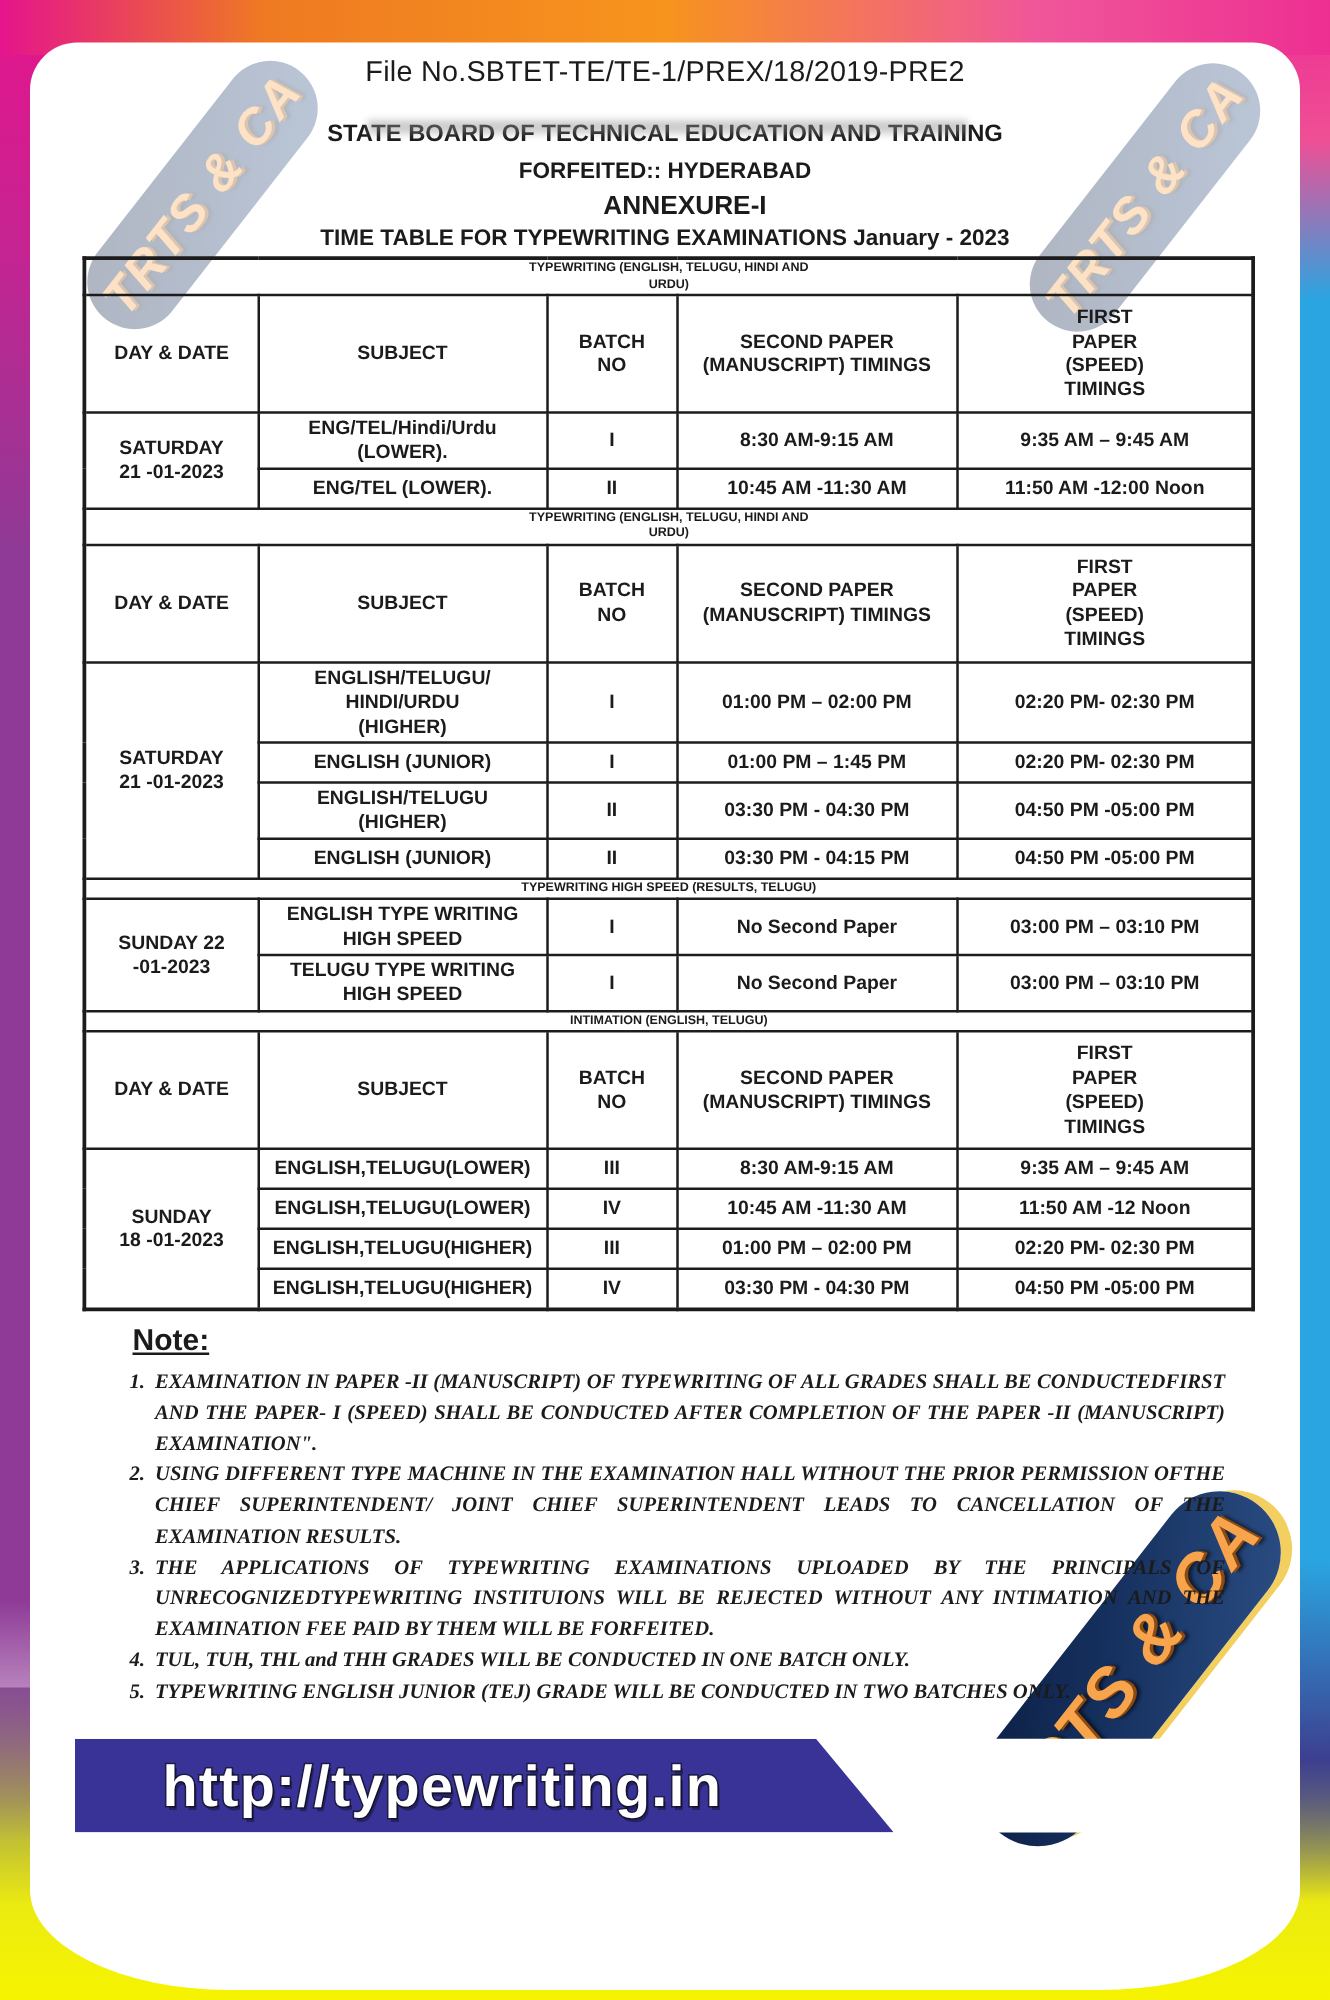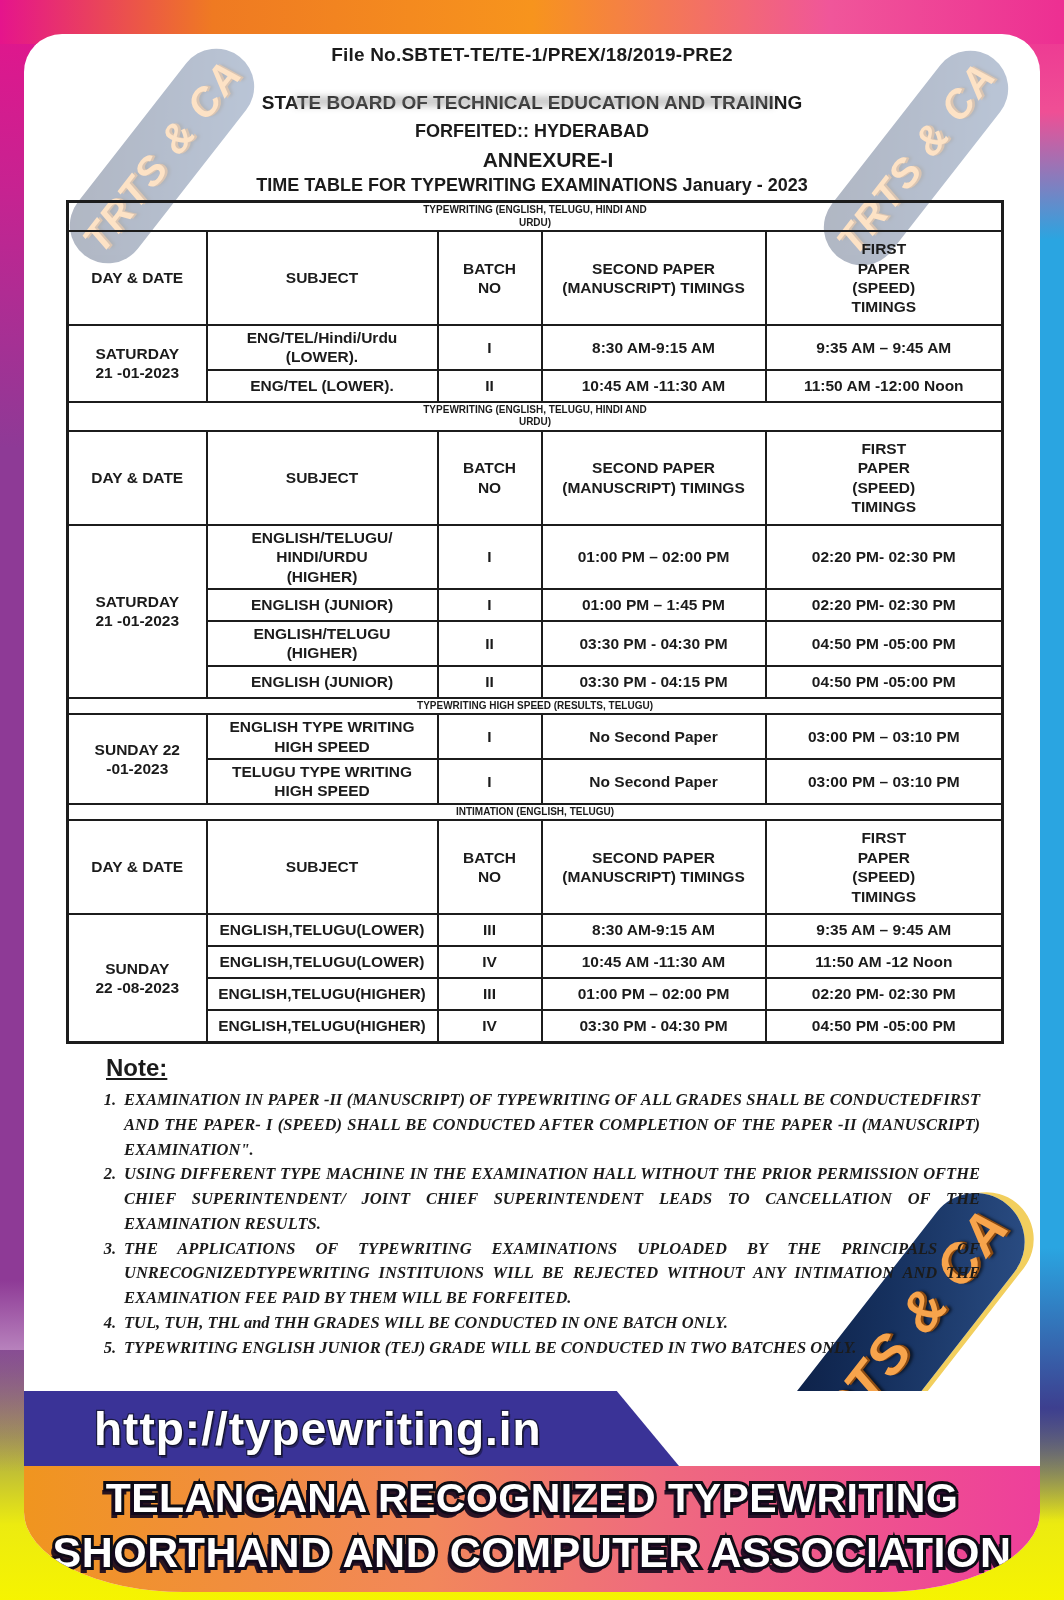--- a/index.html
+++ b/index.html
@@ -29,21 +29,21 @@
   .badge.faded{opacity:.32;}
   .badge.wm-tl{left:12px;top:84px;width:252px;height:76px;transform:rotate(-52deg);}
   .badge.wm-tr{left:766px;top:86px;width:252px;height:76px;transform:rotate(-52deg);}
   .badge.wm-tl .btxt,.badge.wm-tr .btxt{font-size:40px;}
   .badge.big{left:712px;top:1252px;width:334px;height:98px;transform:rotate(-52deg);
              box-shadow:9px 7px 0 -2px #f2cf5e;}
   .badge.big .btxt{font-size:54px;}
 
   
   .doc-header{position:relative;text-align:center;padding-top:10px;z-index:3;}
-  .file-no{font-size:19px;font-weight:bold;letter-spacing:.2px;}
+  .file-no{font-size:23px;font-weight:normal;letter-spacing:.2px;}
   .blur-line{position:absolute;left:270px;top:62px;width:480px;height:11px;
              background:#8f8f8f;filter:blur(3px);opacity:.45;}
   .board{margin-top:26px;font-size:19px;font-weight:bold;}
   .region{margin-top:7px;font-size:18px;font-weight:bold;}
   .annexure{margin-top:6px;font-size:21px;font-weight:bold;padding-left:32px;}
   .tt-title{margin-top:3px;font-size:18px;font-weight:bold;}
 
   
   table.tt{border-collapse:collapse;margin:4px 0 0 42px;width:935px;table-layout:fixed;
            position:relative;z-index:3;}
@@ -62,21 +62,21 @@
   .note-label{font-weight:bold;font-size:24px;text-decoration:underline;margin-left:14px;
               font-family:"Liberation Sans",sans-serif;}
   .note-list{margin:6px 0 0 0;padding:0;list-style:none;}
   .note-item{display:flex;gap:8px;font-family:"Liberation Serif",serif;
              font-style:italic;font-weight:bold;font-size:16.5px;line-height:1.5;}
   .note-item .num{min-width:24px;text-align:right;flex:0 0 auto;}
   .note-item .txt{text-align:justify;flex:1 1 auto;}
 
   
   .footer{position:absolute;left:0;right:0;bottom:0;height:201px;z-index:4;}
-  .url-row{position:relative;height:75px;background:#fff;}
+  .url-row{position:relative;height:75px;background:#fff;margin-left:36px;}
   .url-band{position:absolute;left:0;top:0;bottom:0;width:655px;background:#3a3397;
             clip-path:polygon(0 0,90.5% 0,100% 100%,0 100%);
             display:flex;align-items:center;}
   .url-text{margin-left:70px;color:#fff;font-weight:bold;font-size:46px;letter-spacing:1px;
             -webkit-text-stroke:2.5px #1c1c44;paint-order:stroke;
             text-shadow:2px 3px 0 rgba(0,0,0,.35);}
   .assoc-band{height:126px;background:linear-gradient(90deg,#f0951f 0%,#f2875b 40%,#ef6b7e 62%,#ee3f9b 100%);
               text-align:center;padding-top:6px;box-sizing:border-box;}
   .assoc-line{color:#fff;font-weight:900;letter-spacing:.5px;
               -webkit-text-stroke:6px #0d0d14;paint-order:stroke;
@@ -226,21 +226,21 @@
 NO</th>
             <th>SECOND PAPER
 (MANUSCRIPT) TIMINGS</th>
             <th>FIRST
 PAPER
 (SPEED)
 TIMINGS</th>
           </tr>
           <tr class="body-row">
             <td class="day" rowspan="4">SUNDAY
-22 -08-2023</td>
+18 -01-2023</td>
             <td class="subject">ENGLISH,TELUGU(LOWER)</td>
             <td class="batch">III</td>
             <td class="second">8:30 AM-9:15 AM</td>
             <td class="first">9:35 AM – 9:45 AM</td>
           </tr>
           <tr class="body-row">
             <td class="subject">ENGLISH,TELUGU(LOWER)</td>
             <td class="batch">IV</td>
             <td class="second">10:45 AM -11:30 AM</td>
             <td class="first">11:50 AM -12 Noon</td>
@@ -289,20 +289,16 @@
     <div class="badge big">
       <span class="btxt">TRTS &amp; CA</span>
     </div>
 
     <div class="footer">
       <div class="url-row">
         <div class="url-band">
           <span class="url-text">http://typewriting.in</span>
         </div>
       </div>
-      <div class="assoc-band">
-        <div class="assoc-line l1">TELANGANA RECOGNIZED  TYPEWRITING</div>
-        <div class="assoc-line l2">SHORTHAND AND COMPUTER ASSOCIATION</div>
-      </div>
     </div>
 
   </div>
 </div>
 
 </body></html>

